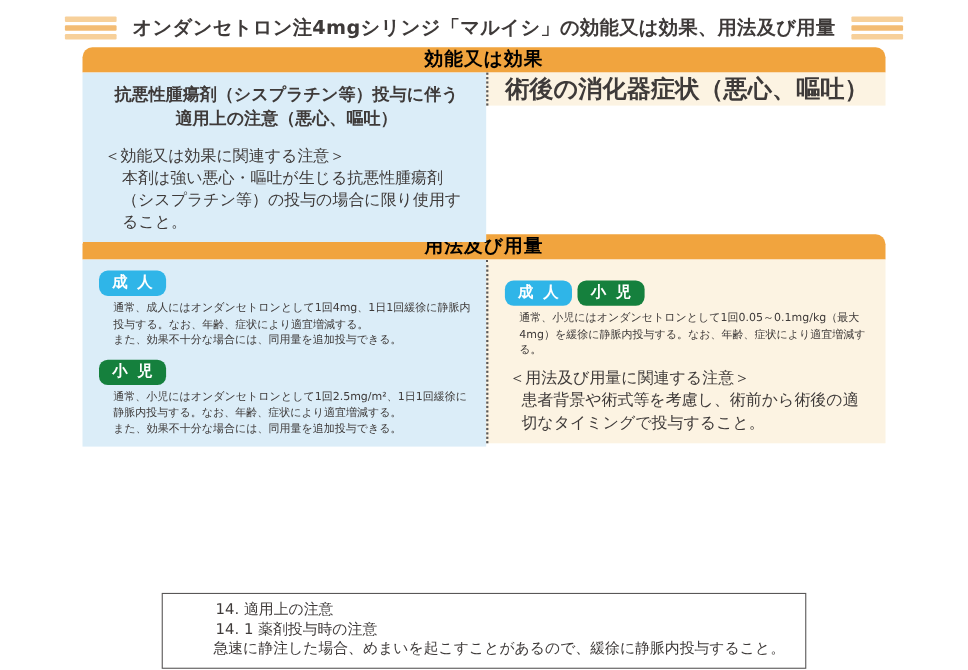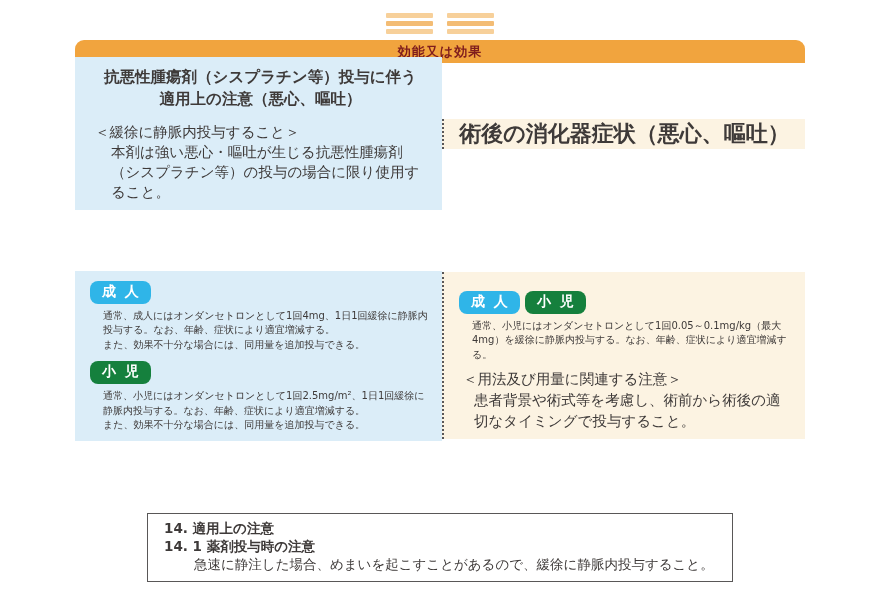--- a/index.html
+++ b/index.html
@@ -28,28 +28,28 @@
     color: #3E3A39;
     white-space: nowrap;
   }
 
   
   .panel { width: 730px; margin: 6px auto 0 auto; }
   .panel-header {
     height: 23px;
     background: #F1A43E;
     border-radius: 9px 9px 0 0;
-    color: #7f1d1d;
-    font-size: 13px;
+    color: #000000;
+    font-size: 17px;
     font-weight: bold;
     text-align: center;
     line-height: 23px;
     letter-spacing: 1px;
   }
-  .panel-body { display: flex; align-items: center; }
+  .panel-body { display: flex; align-items: flex-start; }
   .col { position: relative; }
   .col-left  { width: 367px; background: #DBEDF8; }
   .col-right { width: 363px; background: #FCF3E2; border-left: 2px dotted #595757; }
 
   
   .sec1 .panel-body { height: 141px; }
   .sec1 .col-left { padding: 9px 12px 8px 16px; }
   .heading-2line {
     text-align: center;
     font-weight: bold;
@@ -95,59 +95,61 @@
   
   .foot-box {
     width: 586px;
     margin: 12px auto 0 auto;
     border: 1px solid #595757;
     background: #ffffff;
     padding: 5px 12px 7px 16px;
     font-size: 13.5px;
     line-height: 1.35;
   }
-  .foot-line-bold { font-weight: bold; }
+  .foot-line-bold { font-weight: normal; margin-left: 32px; }
   .foot-line-indent { padding-left: 30px; }
 </style>
 </head>
 <body>
 
 <header class="title-row">
   <span class="stripes">
       <i></i>
       <i></i>
       <i></i>
     </span>
+  <h1 class="doc-title">オンダンセトロン注4mgシリンジ「マルイシ」の効能又は効果、用法及び用量</h1>
   <span class="stripes">
       <i></i>
       <i></i>
       <i></i>
     </span>
 </header>
 
 <section class="panel sec1">
   <div class="panel-header">効能又は効果</div>
   <div class="panel-body">
     <div class="col col-left">
       <p class="heading-2line">
         <span>抗悪性腫瘍剤（シスプラチン等）投与に伴う</span><br>
         <span>適用上の注意（悪心、嘔吐）</span>
       </p>
       <div class="note">
-        <p class="note-title">＜緩徐に静脈内投与すること＞</p>
+        <p class="note-title">＜効能又は効果に関連する注意＞</p>
         <p class="note-body">本剤は強い悪心・嘔吐が生じる抗悪性腫瘍剤（シスプラチン等）の投与の場合に限り使用すること。</p>
       </div>
     </div>
     <div class="col col-right">
       <p class="center-cell">術後の消化器症状（悪心、嘔吐）</p>
     </div>
   </div>
 </section>
 
 <section class="panel sec2">
+  <div class="panel-header">用法及び用量</div>
   <div class="panel-body">
 
     <div class="col col-left">
       <span class="badge badge-adult">成 人</span>
       <p class="dose-text">通常、成人にはオンダンセトロンとして1回4mg、1日1回緩徐に静脈内投与する。なお、年齢、症状により適宜増減する。</p>
       <p class="dose-text">また、効果不十分な場合には、同用量を追加投与できる。</p>
       <span class="badge badge-child">小 児</span>
       <p class="dose-text">通常、小児にはオンダンセトロンとして1回2.5mg/m²、1日1回緩徐に静脈内投与する。なお、年齢、症状により適宜増減する。</p>
       <p class="dose-text">また、効果不十分な場合には、同用量を追加投与できる。</p>
     </div>

